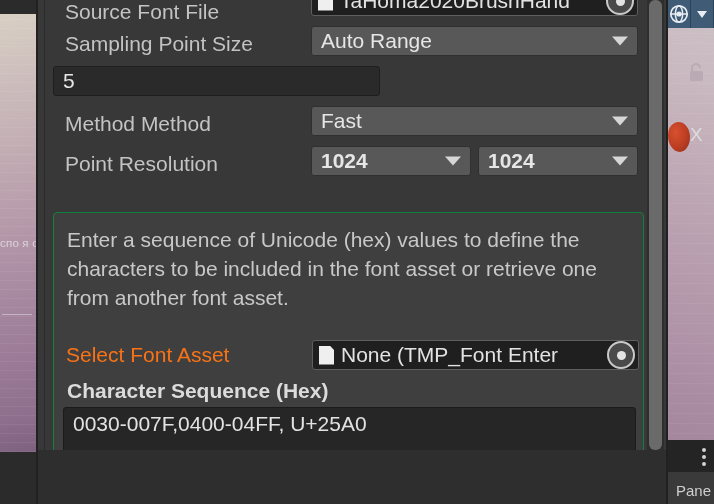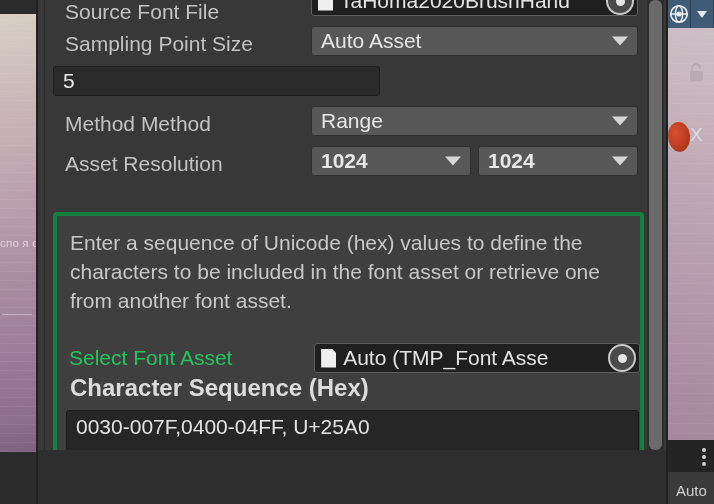--- a/index.html
+++ b/index.html
@@ -322,21 +322,21 @@
     display: block;
   }
 
   
   .group-box {
     position: absolute;
     left: 8px; top: 212px;
     width: 591px;
     height: 292px;
     background: #3f3f3f;
-    border: 4px solid #15803d;
+    border: 1px solid #15803d;
     border-radius: 4px;
     box-sizing: border-box;
     text-decoration: underline;
   }
   .help-text {
     position: absolute;
     left: 13px; top: 12px;
     width: 565px;
     color: #c8c8c8;
     font-size: 21px;
@@ -347,28 +347,28 @@
     left: 0; top: 122px;
     width: 100%;
     height: 40px;
     display: flex;
     align-items: center;
   }
   .asset-row .label {
     width: 258px;
     padding-left: 12px;
     box-sizing: border-box;
-    color: #22c55e;
+    color: #f97316;
     font-size: 21px;
   }
   .seq-label {
     position: absolute;
-    left: 13px; top: 158px;
+    left: 13px; top: 166px;
     color: #dcdcdc;
-    font-size: 24px;
+    font-size: 21px;
     font-weight: bold;
   }
   .seq-box {
     position: absolute;
     left: 9px; top: 194px;
     width: 573px;
     height: 94px;
     background: #262626;
     border: 1px solid #1b1b1b;
     border-radius: 3px;
@@ -435,62 +435,62 @@
   <div class="bg-right-blob"></div>
   <div class="bg-right-x">X</div>
 
   <div class="bg-right-bottom-strip"></div>
   <div class="bg-right-kebab">
     <i></i>
       <i></i>
       <i></i>
   </div>
   <div class="bg-right-pane-bg"></div>
-  <div class="bg-right-pane-label">Auto</div>
+  <div class="bg-right-pane-label">Pane</div>
 
   <div class="unity-window">
     <div class="unity-inner-border">
 
       <div class="props">
 
         <div class="row clipped-top">
           <div class="label">Source Font File</div>
           <div class="field objfield" style="margin-top:-2px;">
             <span class="doc-icon"></span>
             <span class="obj-text">TaHoma2020BrushHand</span>
             <span class="picker">
                 <i></i>
               </span>
           </div>
         </div>
 
         <div class="row">
           <div class="label">Sampling Point Size</div>
           <div class="field dropdown">
-            <span>Auto Asset</span>
+            <span>Auto Range</span>
             <span class="caret"></span>
           </div>
         </div>
 
         <div class="row">
           <div class="field textfield">
             <span>5</span>
           </div>
         </div>
 
         <div class="row">
           <div class="label">Method Method</div>
           <div class="field dropdown">
-            <span>Range</span>
+            <span>Fast</span>
             <span class="caret"></span>
           </div>
         </div>
 
         <div class="row">
-          <div class="label">Asset Resolution</div>
+          <div class="label">Point Resolution</div>
           <div class="field dropdown half">
             <span>1024</span>
             <span class="caret"></span>
           </div>
           <div class="field dropdown half">
             <span>1024</span>
             <span class="caret"></span>
           </div>
         </div>
 
@@ -500,21 +500,21 @@
       </div>
 
       <div class="group-box">
 
         <div class="help-text">Enter a sequence of Unicode (hex) values to define the characters to be included in the font asset or retrieve one from another font asset.</div>
 
         <div class="asset-row">
           <div class="label">Select Font Asset</div>
           <div class="field objfield">
             <span class="doc-icon"></span>
-            <span class="obj-text">Auto (TMP_Font Asse</span>
+            <span class="obj-text">None (TMP_Font Enter</span>
             <span class="picker">
                 <i></i>
               </span>
           </div>
         </div>
 
         <div class="seq-label">Character Sequence (Hex)</div>
 
         <div class="seq-box">0030-007F,0400-04FF, U+25A0</div>
 

